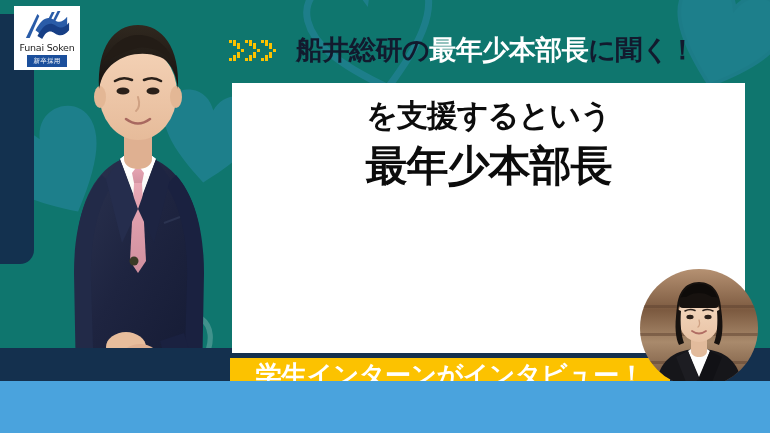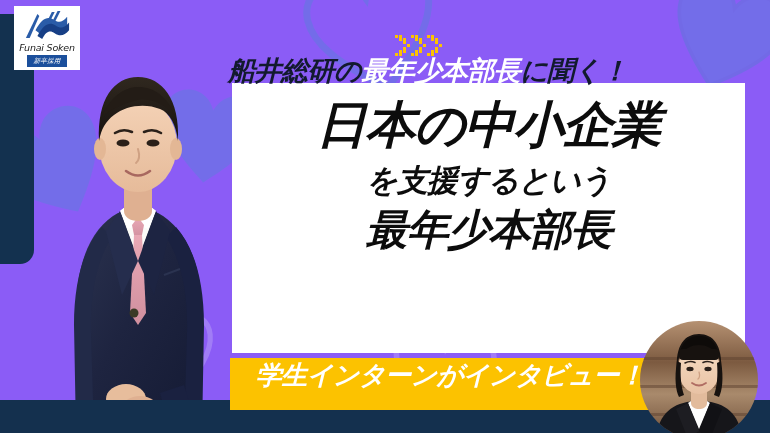--- a/index.html
+++ b/index.html
@@ -4,24 +4,23 @@
 <style>
   * { margin:0; padding:0; box-sizing:border-box; }
   html, body {
     width:770px; height:433px;
     font-family:"Liberation Sans","DejaVu Sans",sans-serif;
     overflow:hidden; background:#4aa3dd;
   }
 
   #thumbnail {
     position:relative;
-    width:770px; height:433px;
-    background:#8b5cf6;
+    width:770px; height:381px;
+    background:#0f766e;
     overflow:hidden;
-    font-style:italic;
   }
 
   
   .bg-layer { position:absolute; inset:0; overflow:hidden; pointer-events:none; }
   .heart {
     position:absolute;
     opacity:.30;
   }
   .heart svg { display:block; width:100%; height:100%; }
 
@@ -78,21 +77,20 @@
   .person svg { display:block; width:100%; height:100%; }
 
   
   .headline {
     position:absolute;
     left:228px; top:31px;
     height:36px;
     display:flex; align-items:center;
     z-index:8;
     white-space:nowrap;
-    flex-direction:column;
   }
   .chevrons { width:52px; height:26px; margin-right:16px; flex:0 0 auto; }
   .chevrons svg { display:block; width:100%; height:100%; }
   .headline-text {
     font-size:27px;
     font-weight:bold;
     letter-spacing:-.5px;
     line-height:1;
     font-family:"DejaVu Sans",sans-serif;
   }
@@ -321,21 +319,20 @@
             <rect x="41" y="19" width="3" height="3"></rect>
         </g>
       </svg>
     </span>
     <span class="headline-text">
       <span class="hl-dark">船井総研の</span><span class="hl-white">最年少本部長</span><span class="hl-dark">に聞く！</span>
     </span>
   </div>
 
   <div class="title-card">
-    <div class="title-line tl-1">日本の中小企業</div>
     <div class="title-line tl-2">を支援するという</div>
     <div class="title-line tl-3">最年少本部長</div>
   </div>
 
   <div class="yellow-banner">
     <span class="yellow-banner-text">学生インターンがインタビュー！</span>
   </div>
 
   <div class="avatar-circle">
     <svg viewBox="0 0 118 118">

